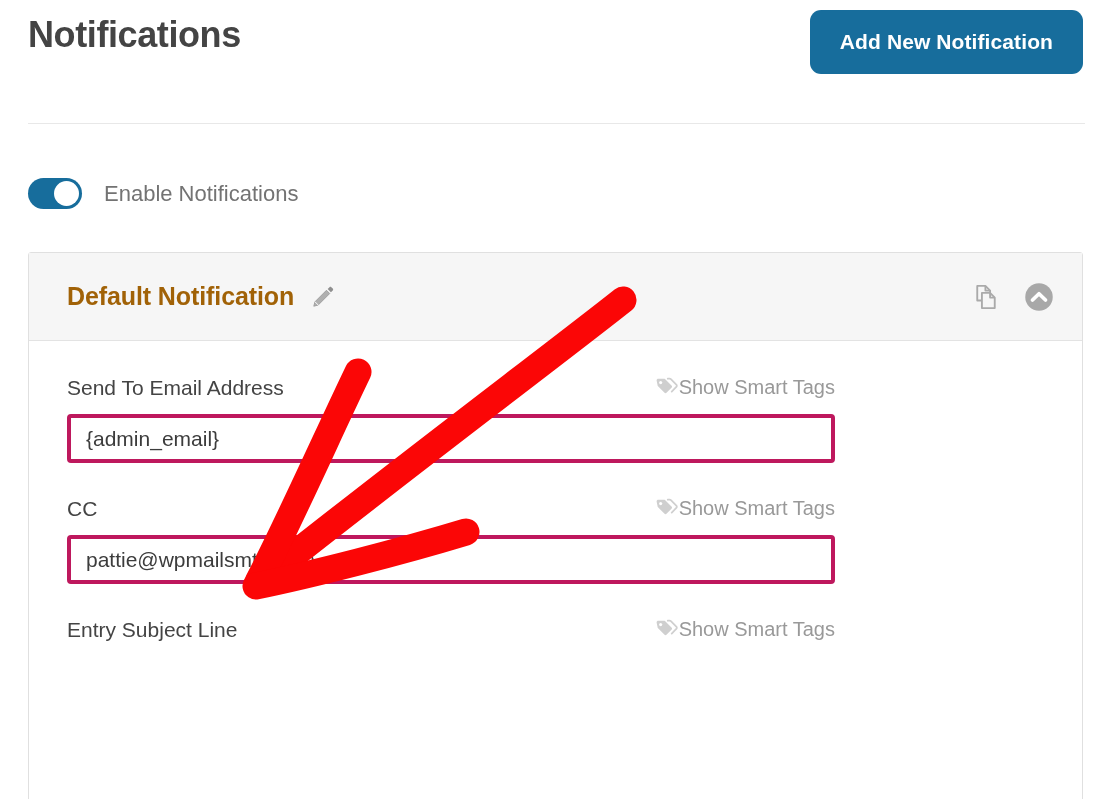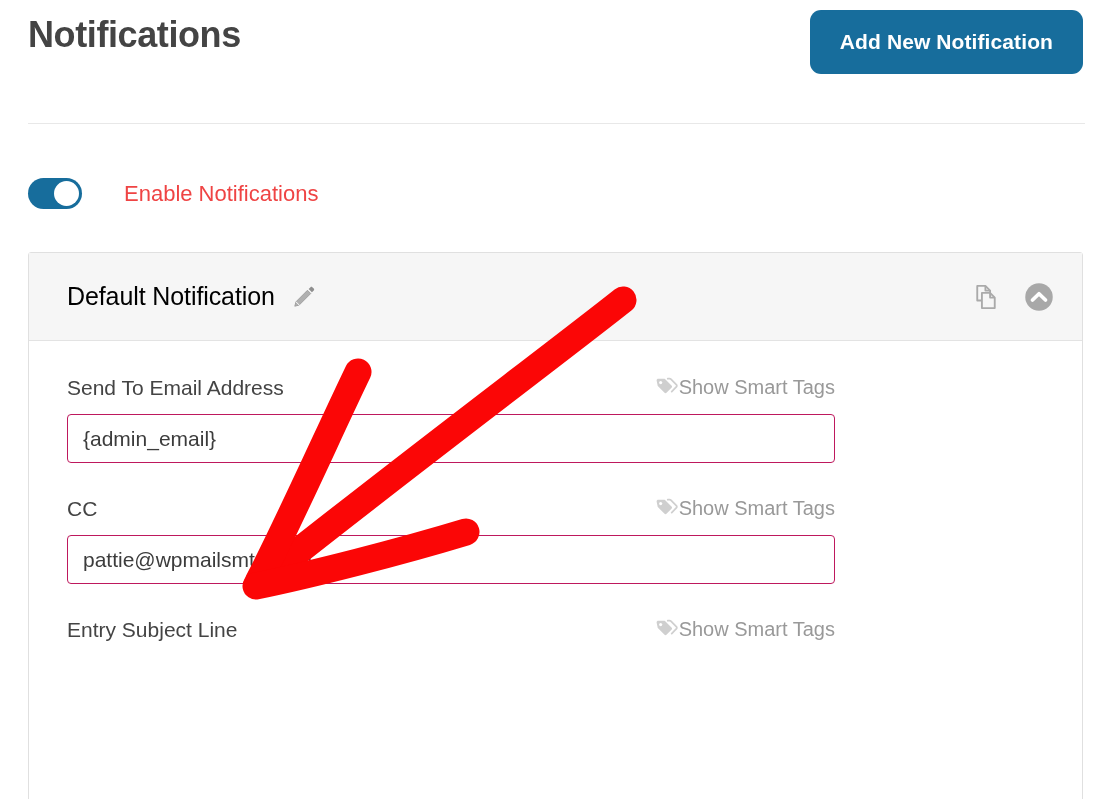--- a/index.html
+++ b/index.html
@@ -94,23 +94,22 @@
     top: 3px;
     left: 26px;
     width: 25px;
     height: 25px;
     border-radius: 50%;
     background: #ffffff;
   }
 
   .enable-label {
     font-size: 22px;
-    color: #ef4444;
-    white-space: nowrap;
-    margin-left: 20px;
+    color: #737373;
+    white-space: nowrap;
   }
 
   
   .notification-card {
     position: absolute;
     left: 28px;
     top: 252px;
     width: 1055px;
     height: 560px;
     background: #ffffff;
@@ -123,22 +122,22 @@
     height: 88px;
     background: #f6f6f6;
     border-bottom: 1px solid #e3e3e3;
     display: flex;
     align-items: center;
     padding: 0 28px 0 38px;
   }
 
   .card-title {
     font-size: 25px;
-    font-weight: 400;
-    color: #000000;
+    font-weight: 700;
+    color: #a16207;
     letter-spacing: -0.1px;
     white-space: nowrap;
   }
 
   .edit-icon {
     margin-left: 16px;
     display: inline-flex;
     align-items: center;
     cursor: pointer;
   }
@@ -193,21 +192,21 @@
     font-size: 20px;
     color: #999999;
     white-space: nowrap;
   }
 
   .field-input {
     display: block;
     width: 768px;
     height: 49px;
     padding: 0 15px;
-    border: 1px solid #be185d;
+    border: 4px solid #be185d;
     border-radius: 4px;
     background: #ffffff;
     font-family: "Liberation Sans", sans-serif;
     font-size: 21px;
     color: #3c3c3c;
   }
 
   
   .annotation-arrow {
     position: absolute;

